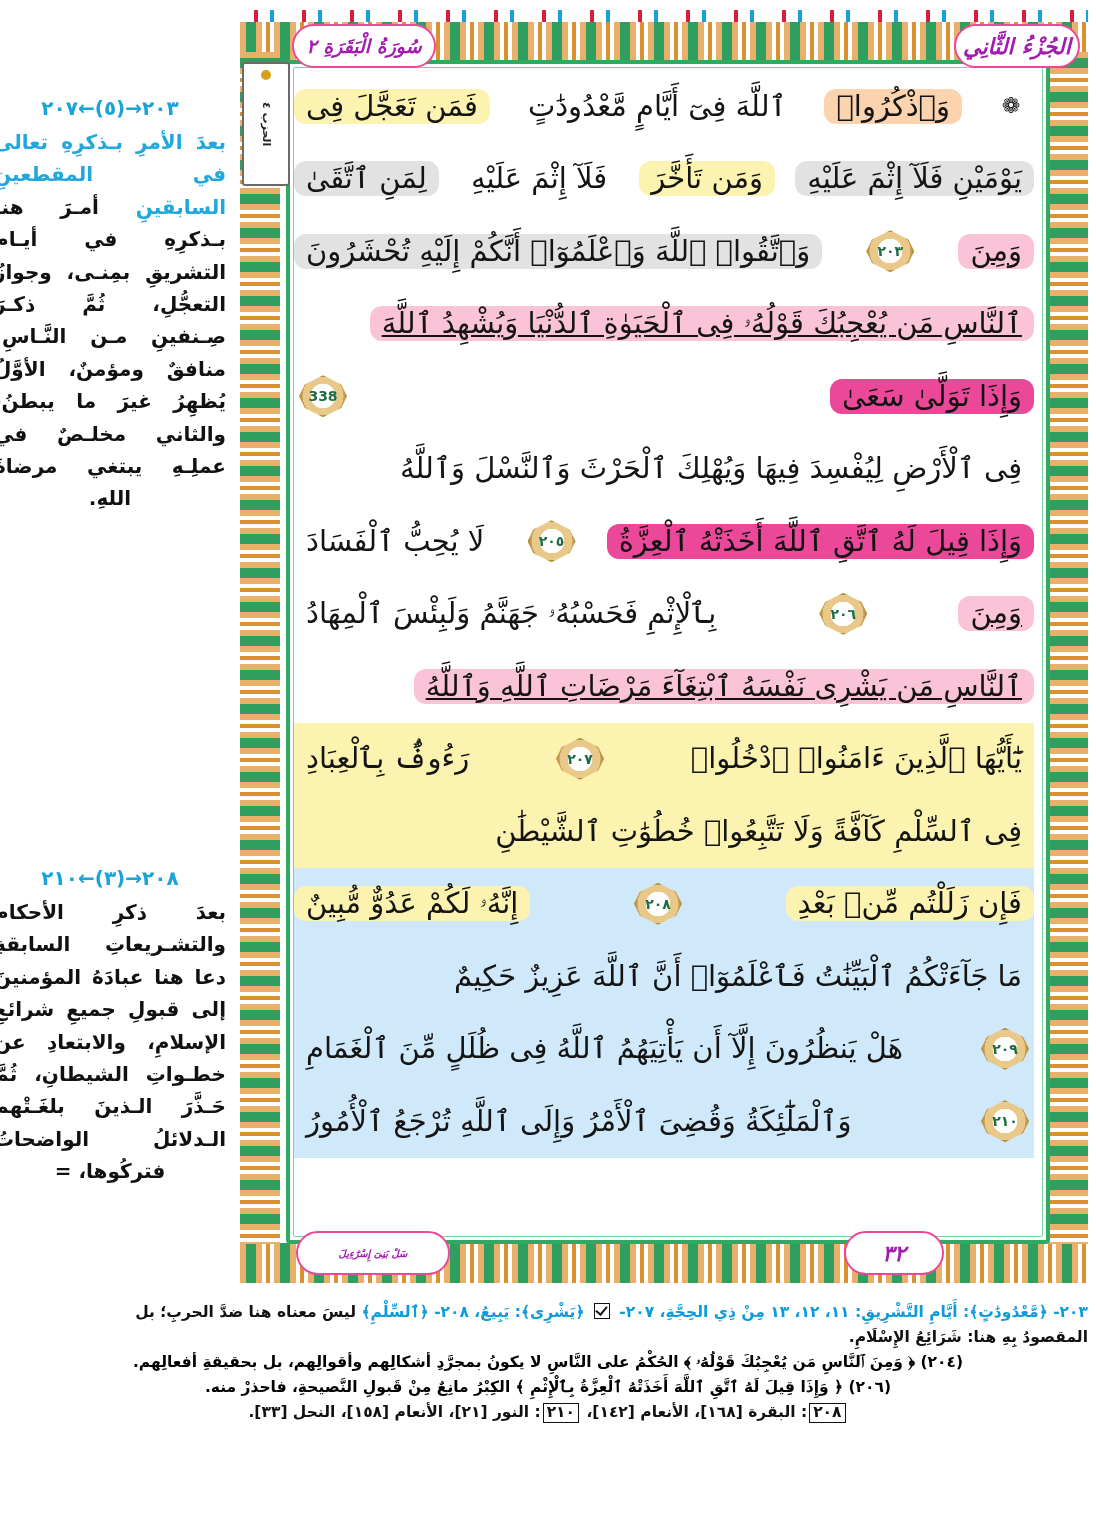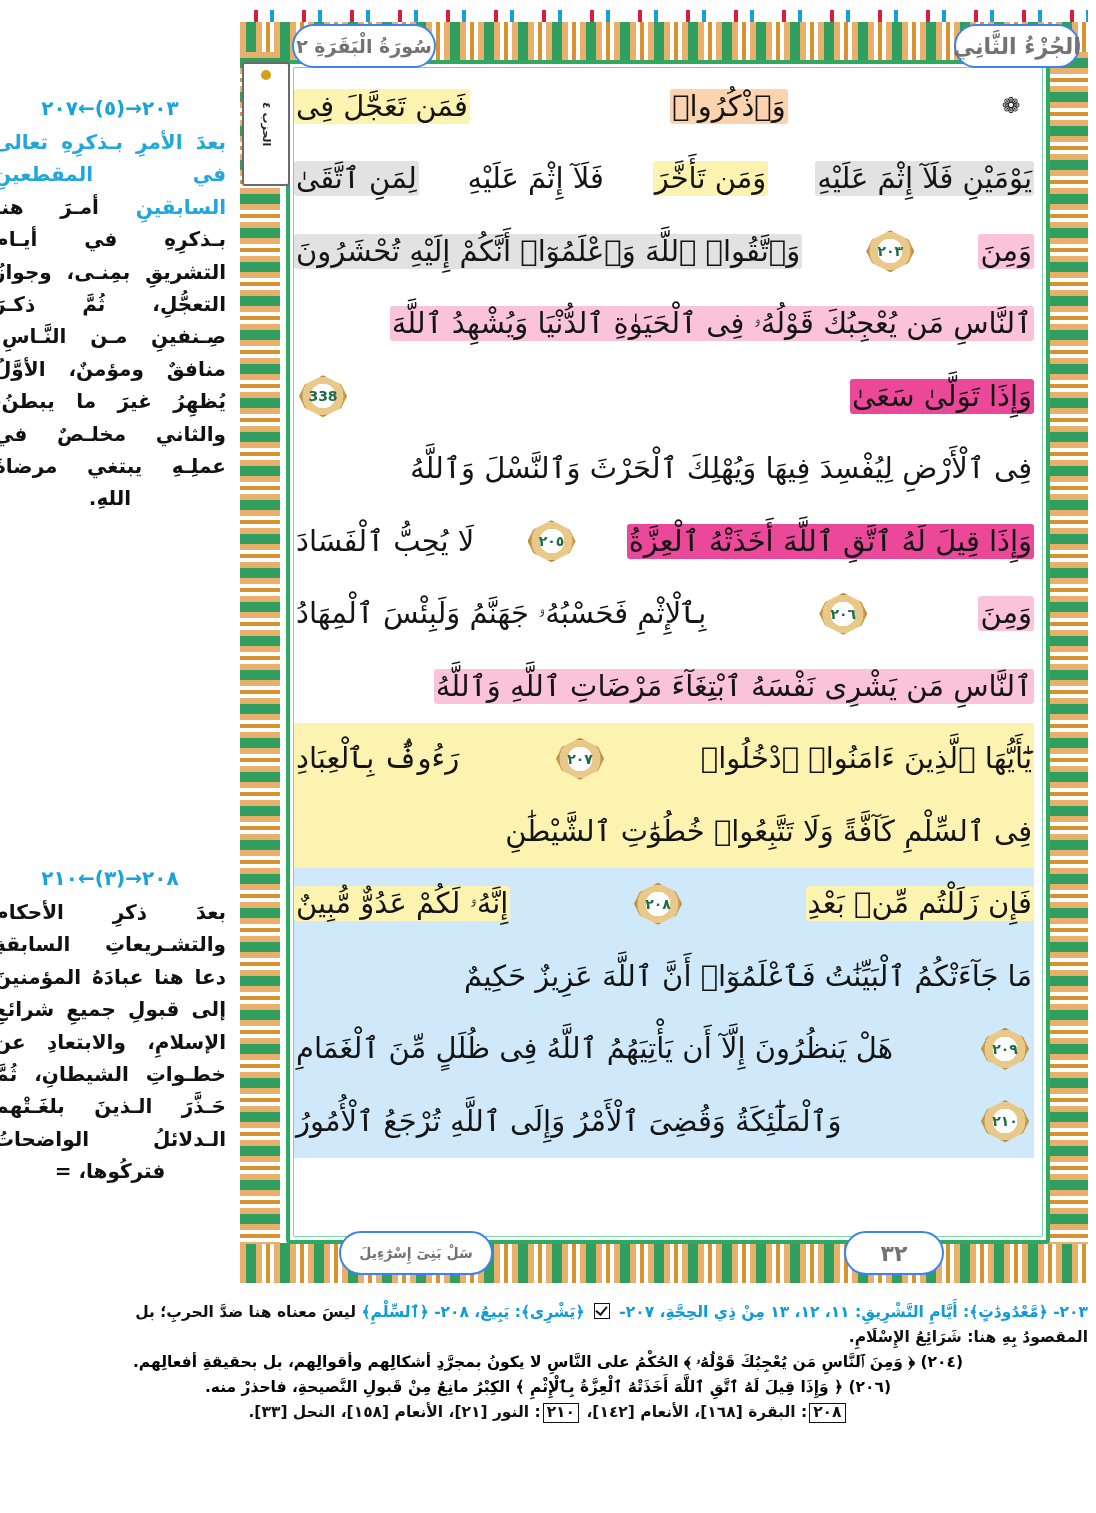--- a/index.html
+++ b/index.html
@@ -69,29 +69,29 @@
   #inner-rule{
     position:absolute;left:46px;top:52px;width:756px;height:1176px;
     border:4px solid #2faa62;border-radius:4px;background:#fff;
   }
   #inner-rule::before{
     content:"";position:absolute;inset:3px;border:1px solid #7fd3a4;border-radius:2px;
   }
 
   
   .cartouche{
-    position:absolute;background:#fff;border:2px solid #3b82f6;
+    position:absolute;background:#fff;border:2px solid #ec4899;
     border-radius:22px/50%;
     display:flex;align-items:center;justify-content:center;
     font-family:"DejaVu Sans","Liberation Sans",sans-serif;
-    font-weight:bold;color:#737373;white-space:nowrap;z-index:6;
+    font-weight:bold;color:#a21caf;white-space:nowrap;z-index:6;font-style:italic;
   }
   #cart-surah{left:52px;top:16px;width:140px;height:40px;font-size:19px;}
   #cart-juz{right:8px;top:16px;width:122px;height:40px;font-size:22px;}
-  #cart-next{left:56px;bottom:8px;width:150px;height:40px;font-size:14px;margin-left:43px;}
+  #cart-next{left:56px;bottom:8px;width:150px;height:40px;font-size:10px;}
   #cart-page{right:144px;bottom:8px;width:96px;height:40px;font-size:22px;}
 
   
   #hizb-strip{
     position:absolute;left:242px;top:62px;width:44px;height:120px;
     border:2px solid #6b6b6b;background:#fff;border-radius:3px;z-index:5;
     display:flex;align-items:center;justify-content:center;
   }
   #hizb-strip .hz{
     writing-mode:vertical-rl;font-size:11px;color:#222;font-weight:bold;
@@ -106,27 +106,27 @@
   #mushaf{
     position:absolute;left:54px;top:62px;width:740px;height:1160px;
     direction:rtl;text-align:justify;
     font-family:"DejaVu Sans","Liberation Sans",sans-serif;
   }
   .aline{
     display:flex;align-items:center;justify-content:space-between;
     height:72.5px;font-size:29px;line-height:1.0;
     color:#141414;white-space:nowrap;
   }
-  .aline .seg{padding:3px 2px;border-radius:3px;}
+  .aline .seg{padding:3px 12px;border-radius:12px;}
 
   
   .hl-peach{background:#fbd3ae;}
   .hl-yellow{background:#fcf3b0;}
   .hl-grey{background:#e2e2e2;}
-  .hl-pink{background:#fbc3d8;}
+  .hl-pink{background:#fbc3d8;text-decoration:underline;}
   .hl-blue{background:#ec4899;}
   .hl-none{background:transparent;}
 
   
   .tint-yellow{background:#fcf3b0;}
   .tint-blue{background:#cfe9fa;}
   .tint-none{background:transparent;}
 
   
   .ayah{
@@ -226,20 +226,21 @@
 
   <div class="cartouche" id="cart-surah">سُورَةُ الْبَقَرَةِ ٢</div>
   <div class="cartouche" id="cart-juz">الجُزْءُ الثَّانِي</div>
   <div class="cartouche" id="cart-next">سَلْ بَنِىٓ إِسْرَٰٓءِيلَ</div>
   <div class="cartouche" id="cart-page">٣٢</div>
 
   <div id="mushaf">
       <div class="aline tint-none">
         <span class="rosette">❁</span>
         <span class="seg hl-peach">وَٱذْكُرُوا۟</span>
+        <span class="seg hl-none">ٱللَّهَ فِىٓ أَيَّامٍ مَّعْدُودَٰتٍ</span>
         <span class="seg hl-yellow">فَمَن تَعَجَّلَ فِى</span>
       </div>
       <div class="aline tint-none">
         <span class="seg hl-grey">يَوْمَيْنِ فَلَآ إِثْمَ عَلَيْهِ</span>
         <span class="seg hl-yellow">وَمَن تَأَخَّرَ</span>
         <span class="seg hl-none">فَلَآ إِثْمَ عَلَيْهِ</span>
         <span class="seg hl-grey">لِمَنِ ٱتَّقَىٰ</span>
       </div>
       <div class="aline tint-none">
         <span class="seg hl-pink">وَمِنَ</span>

